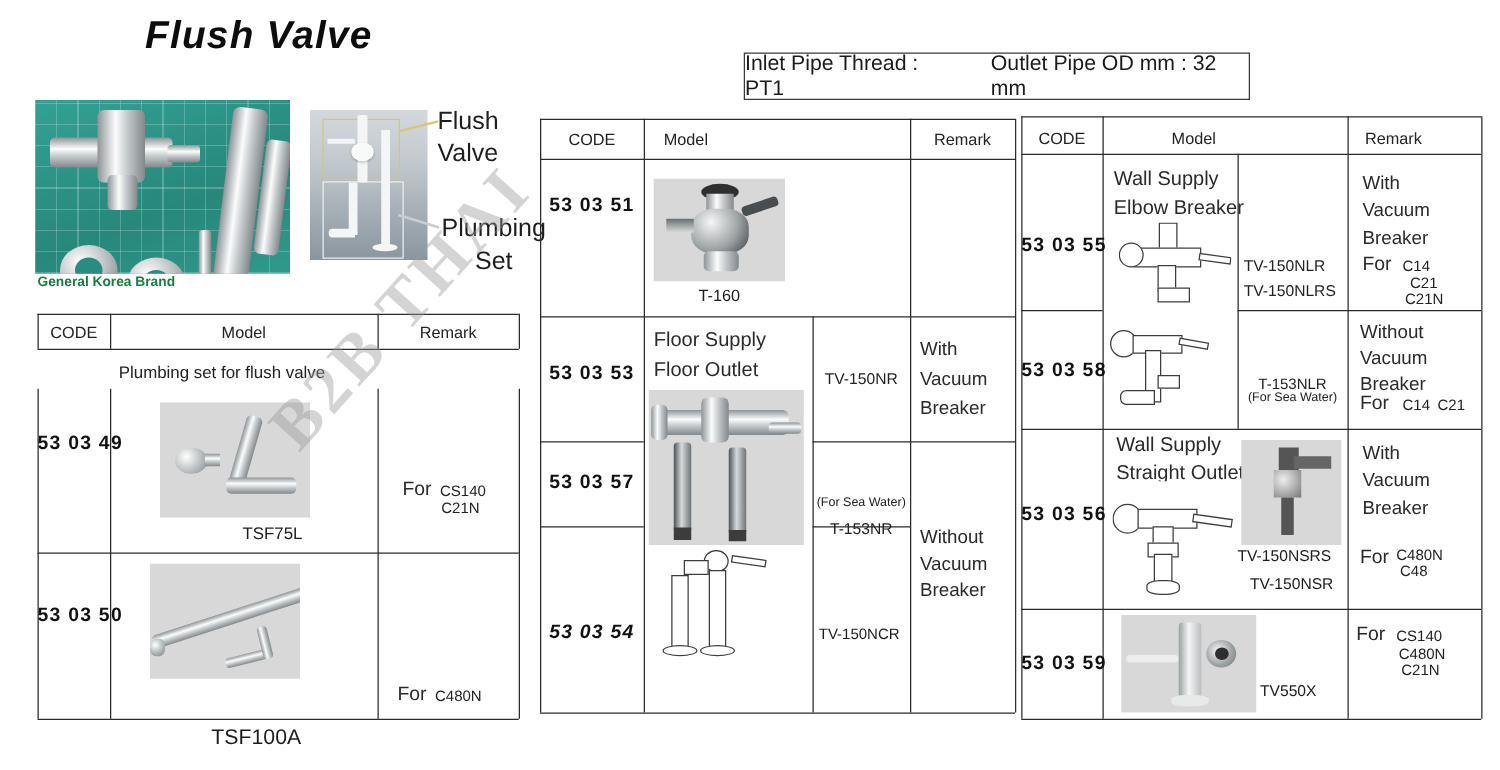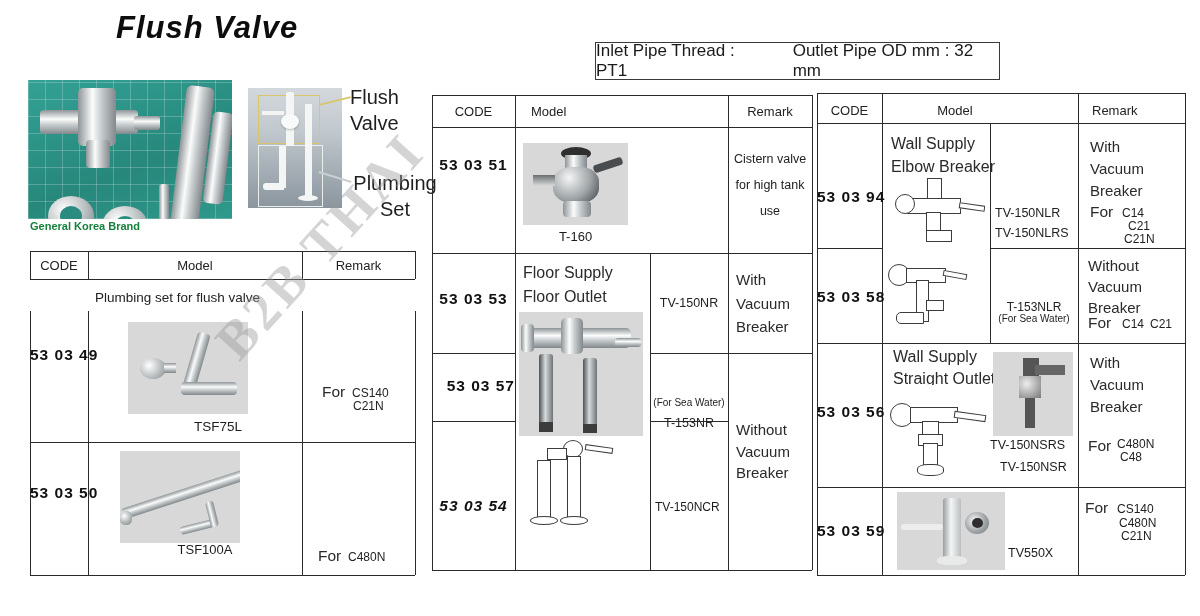--- a/index.html
+++ b/index.html
@@ -110,21 +110,21 @@
   <div class="txt foritem" style="left:352px;top:386px;">CS140</div>
   <div class="txt foritem" style="left:353px;top:399px;">C21N</div>
 
   <div class="txt code" style="left:30px;top:484px;width:62px;text-align:center;">53 03 50</div>
   <div class="photo graybg" style="left:120px;top:451px;width:120px;height:92px;">
     <div class="shape chromeH" style="left:2px;top:58px;width:132px;height:11px;border-radius:4px;transform:rotate(-18deg);transform-origin:left center;"></div>
     <div class="shape" style="left:0px;top:60px;width:12px;height:14px;border-radius:40%;background:radial-gradient(circle at 35% 35%,#fff,#a9aeb0 60%,#82878a);"></div>
     <div class="shape chromeH" style="left:60px;top:72px;width:34px;height:8px;border-radius:3px;transform:rotate(-14deg);"></div>
     <div class="shape chromeV" style="left:88px;top:50px;width:8px;height:26px;border-radius:3px;transform:rotate(-14deg);"></div>
   </div>
-  <div class="txt ctr" style="left:145px;top:542px;width:120px;font-size:13px;">TSF100A</div>
+  <div class="txt ctr" style="left:145px;top:580px;width:120px;font-size:17px;">TSF100A</div>
   <div class="txt forlbl" style="left:318px;top:547px;">For</div>
   <div class="txt foritem" style="left:348px;top:550px;">C480N</div>
 
   <div class="hl" style="left:432px;top:95px;width:380px;"></div>
   <div class="hl" style="left:432px;top:127px;width:380px;"></div>
   <div class="hl" style="left:432px;top:253px;width:380px;"></div>
   <div class="hl" style="left:432px;top:353px;width:83px;"></div>
     <div class="hl" style="left:650px;top:353px;width:162px;"></div>
   <div class="hl" style="left:432px;top:421px;width:83px;"></div>
     <div class="hl" style="left:650px;top:421px;width:78px;"></div>
@@ -142,25 +142,20 @@
   <div class="txt code" style="left:432px;top:156px;width:83px;text-align:center;">53 03 51</div>
   <div class="photo graybg" style="left:523px;top:143px;width:105px;height:82px;">
     <div class="shape" style="left:38px;top:4px;width:30px;height:13px;border-radius:50%;background:#2f2f2f;"></div>
     <div class="shape chromeV" style="left:42px;top:12px;width:22px;height:14px;"></div>
     <div class="shape" style="left:30px;top:24px;width:46px;height:36px;border-radius:40%;background:radial-gradient(circle at 35% 30%,#f5f6f6,#9ea3a5 55%,#3f4245);"></div>
     <div class="shape" style="left:10px;top:32px;width:22px;height:11px;background:linear-gradient(180deg,#6a6e70,#d9dbdb);"></div>
     <div class="shape" style="left:70px;top:18px;width:30px;height:8px;background:#4a4d4f;transform:rotate(-18deg);border-radius:3px;"></div>
     <div class="shape chromeV" style="left:40px;top:58px;width:28px;height:16px;border-radius:4px;"></div>
   </div>
   <div class="txt ctr" style="left:523px;top:229px;width:105px;font-size:13px;">T-160</div>
-  <div style="position:absolute;left:728px;top:146px;width:84px;text-align:center;font-size:12.5px;line-height:26px;color:#222;">
-    <div>Cistern valve</div>
-    <div>for high tank</div>
-    <div>use</div>
-  </div>
 
   <div class="txt code" style="left:432px;top:290px;width:83px;text-align:center;">53 03 53</div>
   <div style="position:absolute;left:523px;top:261px;font-size:16px;line-height:24px;color:#2a2a2a;">
     <div>Floor Supply</div>
     <div>Floor Outlet</div>
   </div>
   <div class="photo graybg" style="left:519px;top:312px;width:124px;height:124px;">
     <div class="shape chromeH" style="left:8px;top:16px;width:104px;height:20px;border-radius:5px;"></div>
     <div class="shape chromeV" style="left:2px;top:12px;width:13px;height:28px;border-radius:4px;"></div>
     <div class="shape chromeV" style="left:42px;top:6px;width:22px;height:36px;border-radius:5px;"></div>
@@ -170,21 +165,21 @@
     <div class="shape" style="left:64px;top:46px;width:14px;height:70px;background:linear-gradient(90deg,#4d5154,#d7dadb 45%,#6e7376);border-radius:3px;"></div>
     <div class="shape" style="left:64px;top:112px;width:14px;height:9px;background:#3c3c3c;"></div>
   </div>
   <div class="txt mno ctr" style="left:650px;top:296px;width:78px;">TV-150NR</div>
   <div style="position:absolute;left:736px;top:268px;font-size:15px;line-height:23.5px;color:#2a2a2a;">
     <div>With</div>
     <div>Vacuum</div>
     <div>Breaker</div>
   </div>
 
-  <div class="txt code" style="left:432px;top:377px;width:83px;text-align:right;">53 03 57</div>
+  <div class="txt code" style="left:432px;top:377px;width:83px;text-align:center;">53 03 57</div>
   <div class="txt mno ctr" style="left:650px;top:376px;width:78px;margin-top:40px;">T-153NR</div>
   <div class="txt mnosm ctr" style="left:650px;top:397px;width:78px;">(For Sea Water)</div>
 
   <div class="txt code" style="left:432px;top:497px;width:83px;text-align:center;font-style:italic;">53 03 54</div>
   <div class="photo" style="left:523px;top:438px;width:96px;height:94px;background:#fff;">
     <div class="oline" style="left:40px;top:2px;width:18px;height:16px;border-radius:50%;"></div>
     <div class="oline" style="left:62px;top:8px;width:26px;height:4px;transform:rotate(8deg);"></div>
     <div class="oline" style="left:14px;top:22px;width:12px;height:56px;"></div>
     <div class="oline" style="left:7px;top:78px;width:26px;height:7px;border-radius:50%;"></div>
     <div class="oline" style="left:44px;top:18px;width:12px;height:60px;"></div>
@@ -208,21 +203,21 @@
   <div class="vl" style="left:817px;top:93px;height:482px;"></div>
   <div class="vl" style="left:882px;top:93px;height:482px;"></div>
   <div class="vl" style="left:990px;top:123px;height:220px;"></div>
   <div class="vl" style="left:1078px;top:93px;height:482px;"></div>
   <div class="vl" style="left:1185px;top:93px;height:482px;"></div>
 
   <div class="txt hdr ctr" style="left:817px;top:103px;width:65px;">CODE</div>
   <div class="txt hdr ctr" style="left:890px;top:103px;width:130px;">Model</div>
   <div class="txt hdr" style="left:1092px;top:103px;">Remark</div>
 
-  <div class="txt code" style="left:817px;top:188px;width:65px;text-align:center;">53 03 94</div>
+  <div class="txt code" style="left:817px;top:188px;width:65px;text-align:center;">53 03 55</div>
   <div style="position:absolute;left:891px;top:132px;font-size:16px;line-height:23px;color:#2a2a2a;">
     <div>Wall Supply</div>
     <div>Elbow Breaker</div>
   </div>
   <div class="photo" style="left:895px;top:178px;width:90px;height:68px;background:#fff;">
     <div class="oline" style="left:32px;top:0px;width:13px;height:22px;"></div>
     <div class="oline" style="left:12px;top:20px;width:52px;height:14px;"></div>
     <div class="oline" style="left:0px;top:16px;width:18px;height:18px;border-radius:50%;"></div>
     <div class="oline" style="left:64px;top:26px;width:24px;height:4px;transform:rotate(8deg);"></div>
     <div class="oline" style="left:31px;top:34px;width:13px;height:20px;"></div>

